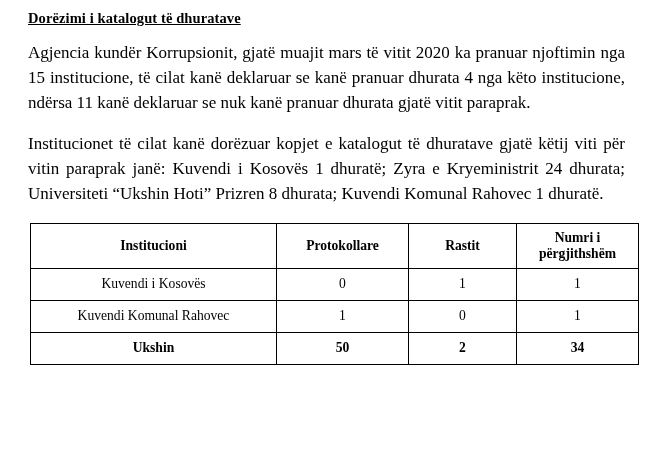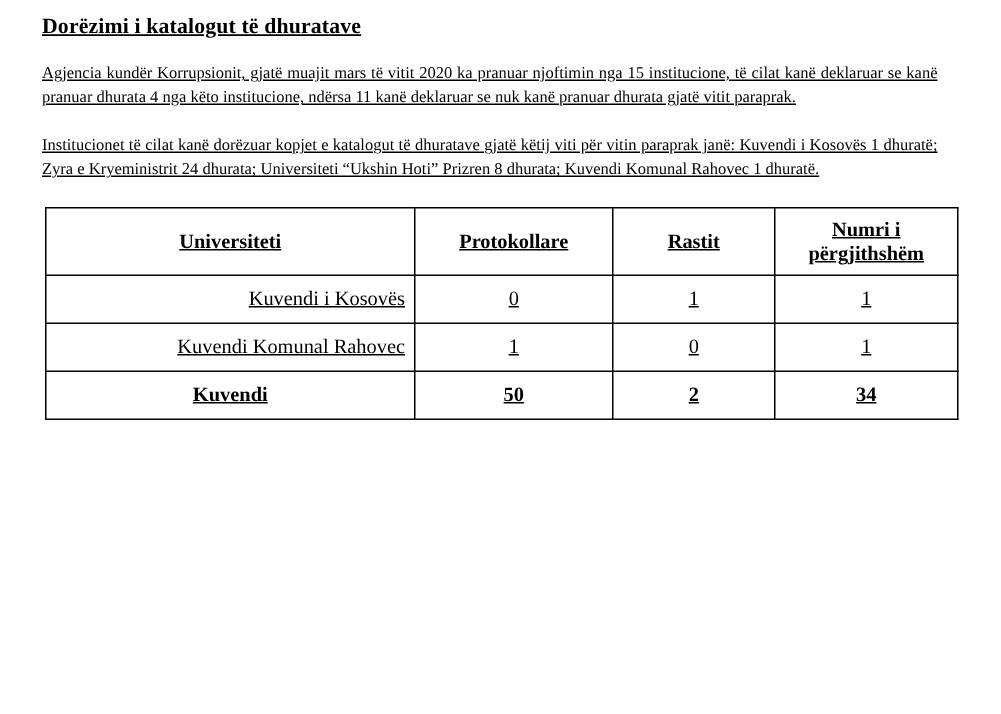--- a/index.html
+++ b/index.html
@@ -13,31 +13,30 @@
     font-family: "Liberation Serif", serif;
     color: #000000;
     overflow: hidden;
   }
   .page {
     position: relative;
     width: 667px;
     height: 472px;
     box-sizing: border-box;
     padding: 6px 38px 0 22px;
-    text-decoration: underline;
   }
   .doc-title {
     font-size: 14.5px;
     font-weight: bold;
     text-decoration: underline;
     margin: 4px 0 14px 6px;
     letter-spacing: 0.1px;
   }
   .para {
-    font-size: 11px;
+    font-size: 17px;
     line-height: 1.47;
     text-align: justify;
     margin: 0 4px 16px 6px;
     text-indent: 0;
   }
   .para.tight {
     margin-bottom: 14px;
   }
   table.gifts {
     border-collapse: collapse;
@@ -55,21 +54,21 @@
   table.gifts thead th {
     text-align: center;
     font-weight: bold;
     height: 36px;
     line-height: 1.15;
   }
   table.gifts tbody td {
     height: 23px;
   }
   td.inst {
-    text-align: right;
+    text-align: center;
     padding-left: 7px;
     margin-left: 44px;
   }
   td.num {
     text-align: center;
   }
   tr.total td {
     font-weight: bold;
     text-align: center;
   }
@@ -90,41 +89,41 @@
 
   <table class="gifts">
     <colgroup>
       <col class="c0">
         <col class="c1">
         <col class="c2">
         <col class="c3">
     </colgroup>
     <thead>
       <tr>
-        <th>Universiteti</th>
+        <th>Institucioni</th>
         <th>Protokollare</th>
         <th>Rastit</th>
         <th>Numri i përgjithshëm</th>
       </tr>
     </thead>
     <tbody>
       <tr>
         <td class="inst">Kuvendi i Kosovës</td>
         <td class="num">0</td>
         <td class="num">1</td>
         <td class="num">1</td>
       </tr>
       <tr>
         <td class="inst">Kuvendi Komunal Rahovec</td>
         <td class="num">1</td>
         <td class="num">0</td>
         <td class="num">1</td>
       </tr>
       <tr class="total">
-        <td>Kuvendi</td>
+        <td>Ukshin</td>
         <td>50</td>
         <td>2</td>
         <td>34</td>
       </tr>
     </tbody>
   </table>
 
 </div>
 
 </body></html>

